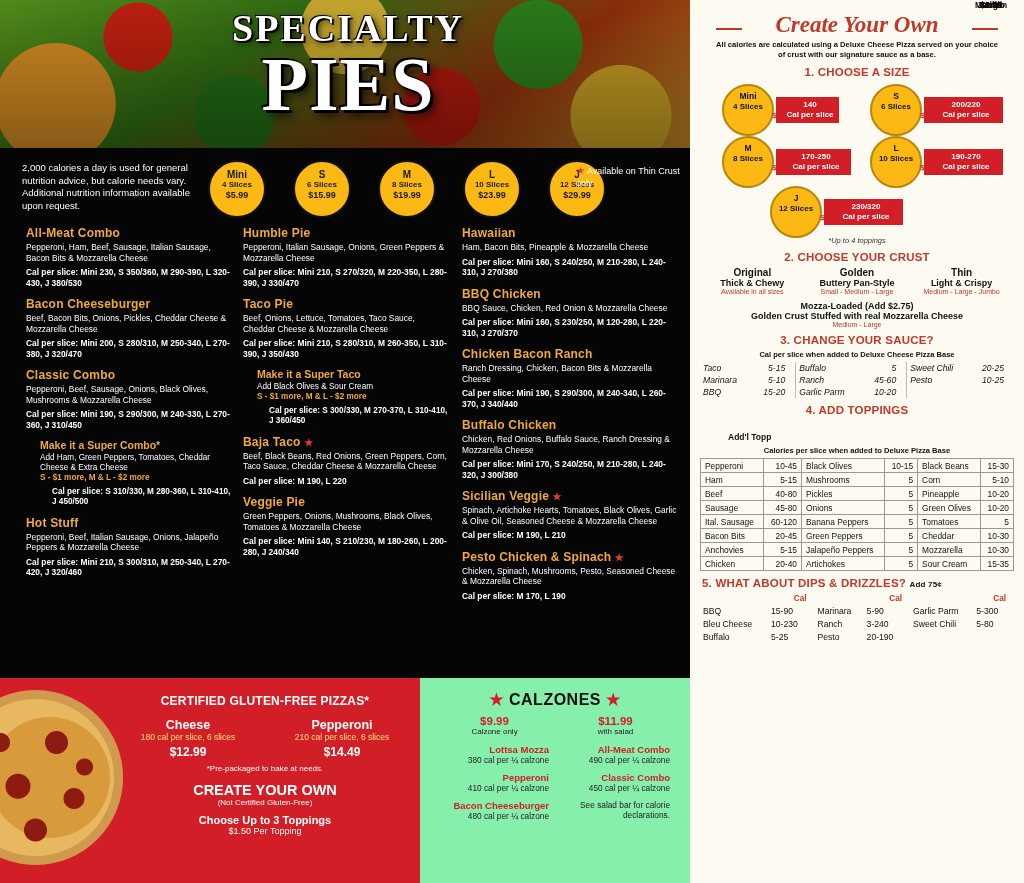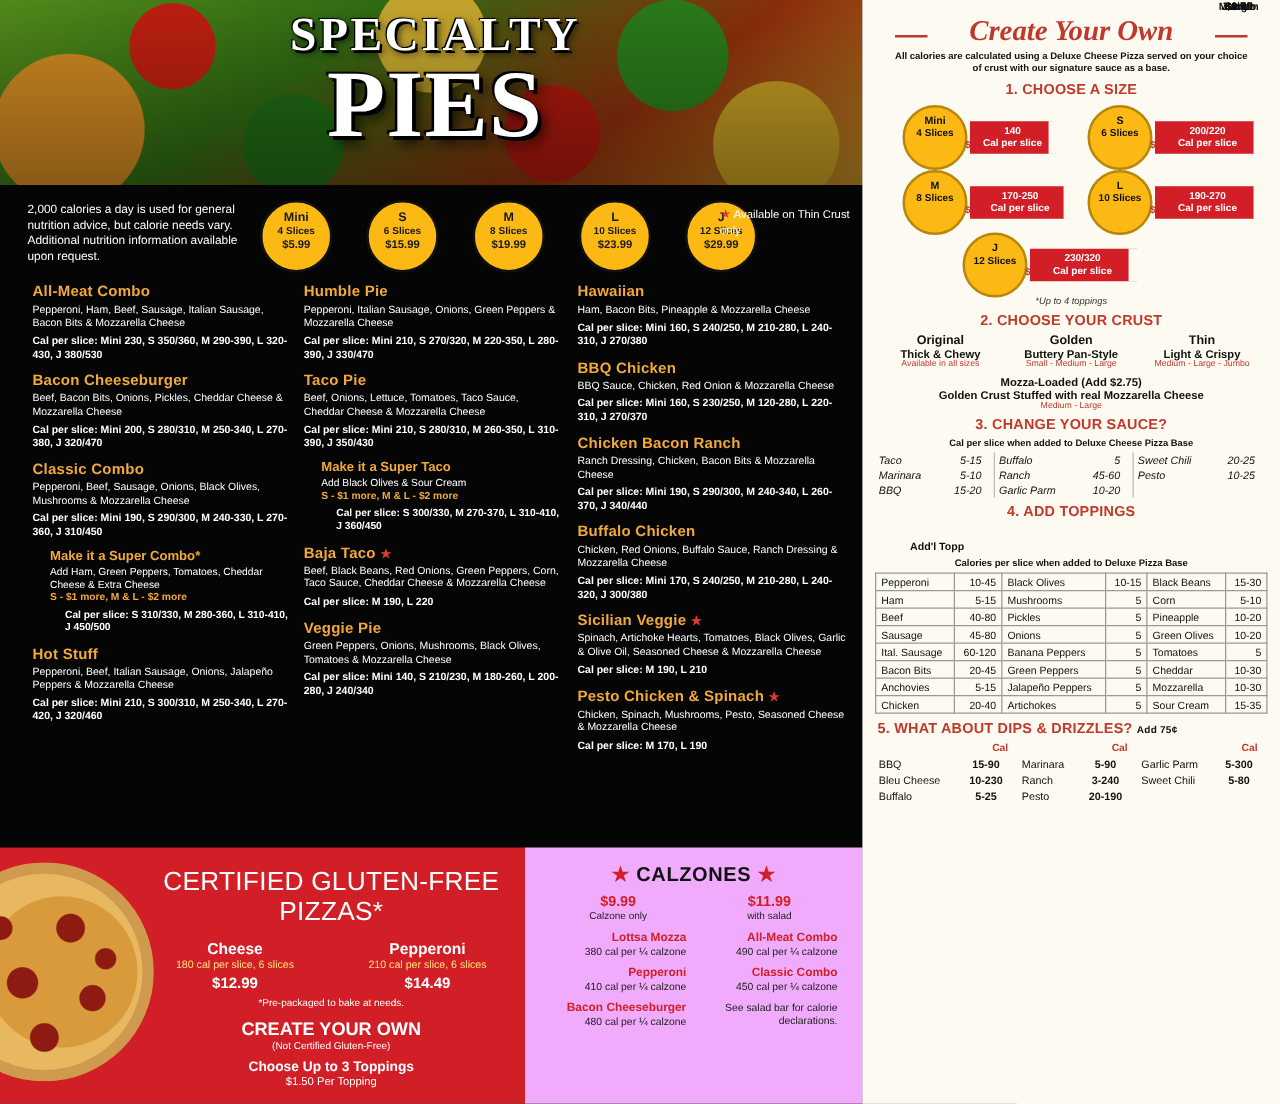--- a/index.html
+++ b/index.html
@@ -92,34 +92,34 @@
       radial-gradient(circle at 72% 62%, #8e1b12 0 10px, transparent 11px),
       radial-gradient(circle at 50% 80%, #8e1b12 0 11px, transparent 12px),
       radial-gradient(circle at 78% 44%, #8e1b12 0 8px, transparent 9px),
       radial-gradient(circle at 30% 30%, #8e1b12 0 9px, transparent 10px),
       radial-gradient(circle at 58% 50%, #d99a3c 0 60px, transparent 61px),
       #e8b860;
     border:10px solid #d9a martin;
     box-shadow:0 0 0 9px #cf9a4e inset;
   }
   .gf-text { position:absolute; left:120px; top:16px; width:290px; text-align:center; color:#fff; }
-  .gf-text h3 { margin:0; font-size:21px; font-weight:normal; letter-spacing:.2px; }
+  .gf-text h3 { margin:0; font-size:12px; font-weight:bold; letter-spacing:.2px; }
   .gf-cols { display:flex; justify-content:center; gap:22px; margin-top:10px; }
   .gf-col { width:132px; text-align:center; }
   .gf-col .n { font-size:12.5px; font-weight:bold; }
   .gf-col .c { font-size:8.5px; line-height:11px; color:#ffe07a; }
   .gf-col .p { font-size:12px; font-weight:bold; margin-top:2px; }
   .gf-note { font-size:8px; margin-top:5px; }
   .gf-cyo { margin-top:9px; }
   .gf-cyo .h { font-size:14.5px; font-weight:bold; }
   .gf-cyo .s { font-size:8px; }
   .gf-cyo .t { font-size:11px; font-weight:bold; margin-top:7px; }
   .gf-cyo .u { font-size:9px; }
 
-  .cz { width:270px; height:205px; background:#f0abfc; padding:12px 14px; position:relative; }
+  .cz { width:270px; height:205px; background:#86efac; padding:12px 14px; position:relative; }
   .cz h3 { margin:0; text-align:center; font-size:16px; font-weight:bold; color:#111; letter-spacing:.5px; }
   .cz h3 .s { color:#d21e26; }
   .cz .prices { display:flex; justify-content:space-around; margin-top:6px; }
   .cz .prices .pcol { text-align:center; width:50%; }
   .cz .prices .pr { color:#d21e26; font-size:11.5px; font-weight:bold; }
   .cz .prices .sub { font-size:8px; color:#222; }
   .cz .items { display:flex; margin-top:8px;text-align:right; }
   .cz .icol { width:50%; padding-right:6px; }
   .cz .nm { color:#d21e26; font-size:9.5px; font-weight:bold; }
   .cz .cl { color:#222; font-size:8.3px; margin-bottom:7px; line-height:10px; }
@@ -178,21 +178,21 @@
   .topp-head { display:flex; justify-content:flex-end; align-items:flex-end; font-size:8.5px; font-weight:bold; gap:0; margin-top:2px; }
   .topp-head .lbl { margin-right:auto; margin-left:28px; }
   .topp-head span.col { width:46px; text-align:center; }
   .topp-note { text-align:center; font-size:7.6px; font-weight:bold; margin:4px 0 3px; }
 
   table.topp { width:100%; border-collapse:collapse; font-size:8.4px; }
   table.topp td { border:1px solid #999; padding:1.5px 4px; }
   table.topp td.n { text-align:right; }
   table.dips { width:100%; border-collapse:collapse; font-size:8.6px; margin-top:1px; }
   table.dips td { padding:1.5px 3px; }
-  table.dips td.v { text-align:center; padding-right:8px;font-weight:bold; }
+  table.dips td.v { text-align:left; padding-right:8px; }
   table.dips th { font-size:8.2px; font-weight:bold; text-align:right; padding-right:8px; color:#c0392b; }
 </style>
 </head>
 <body>
 
 <div class="page">
 
   <div class="left">
 
     <div class="hero">

